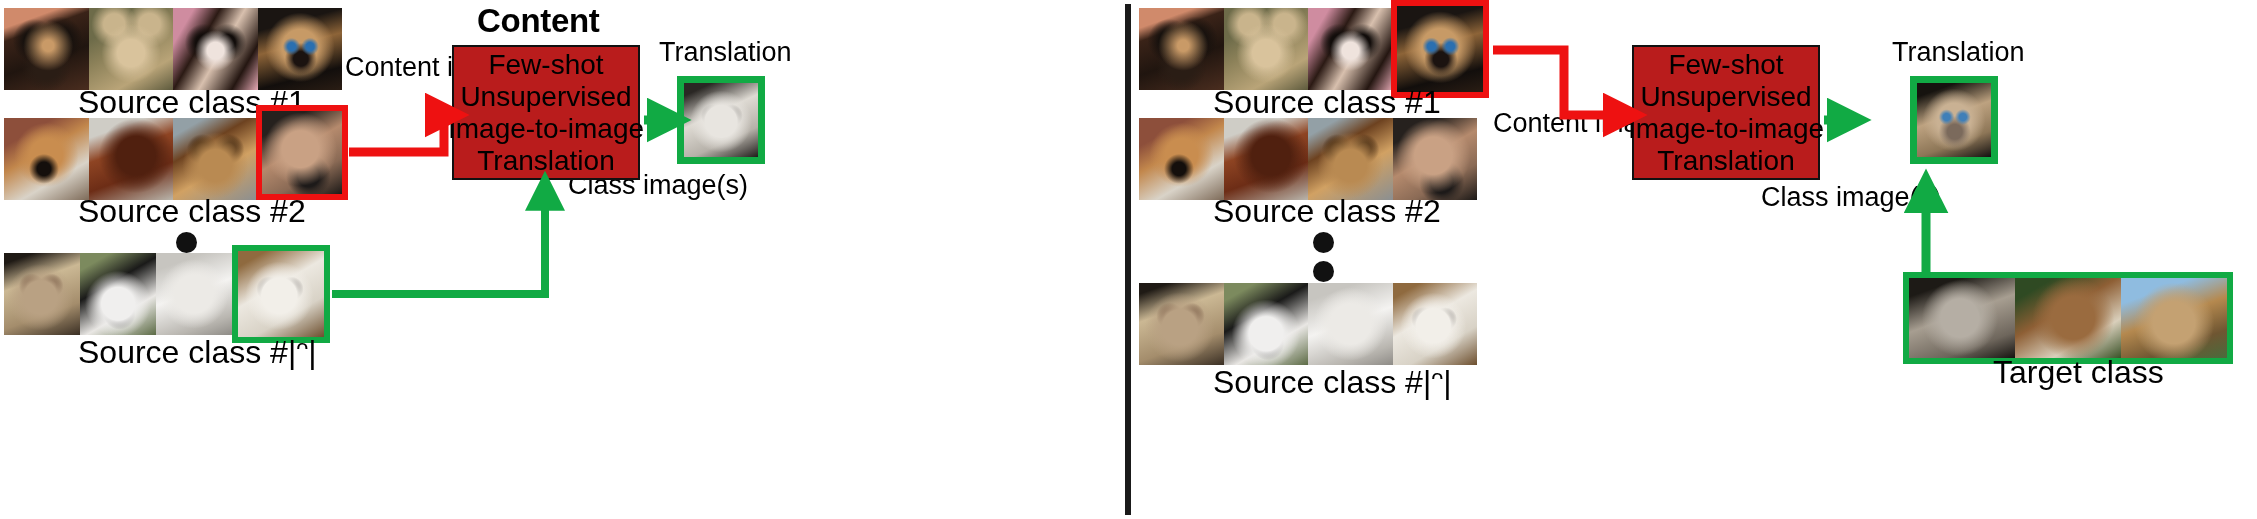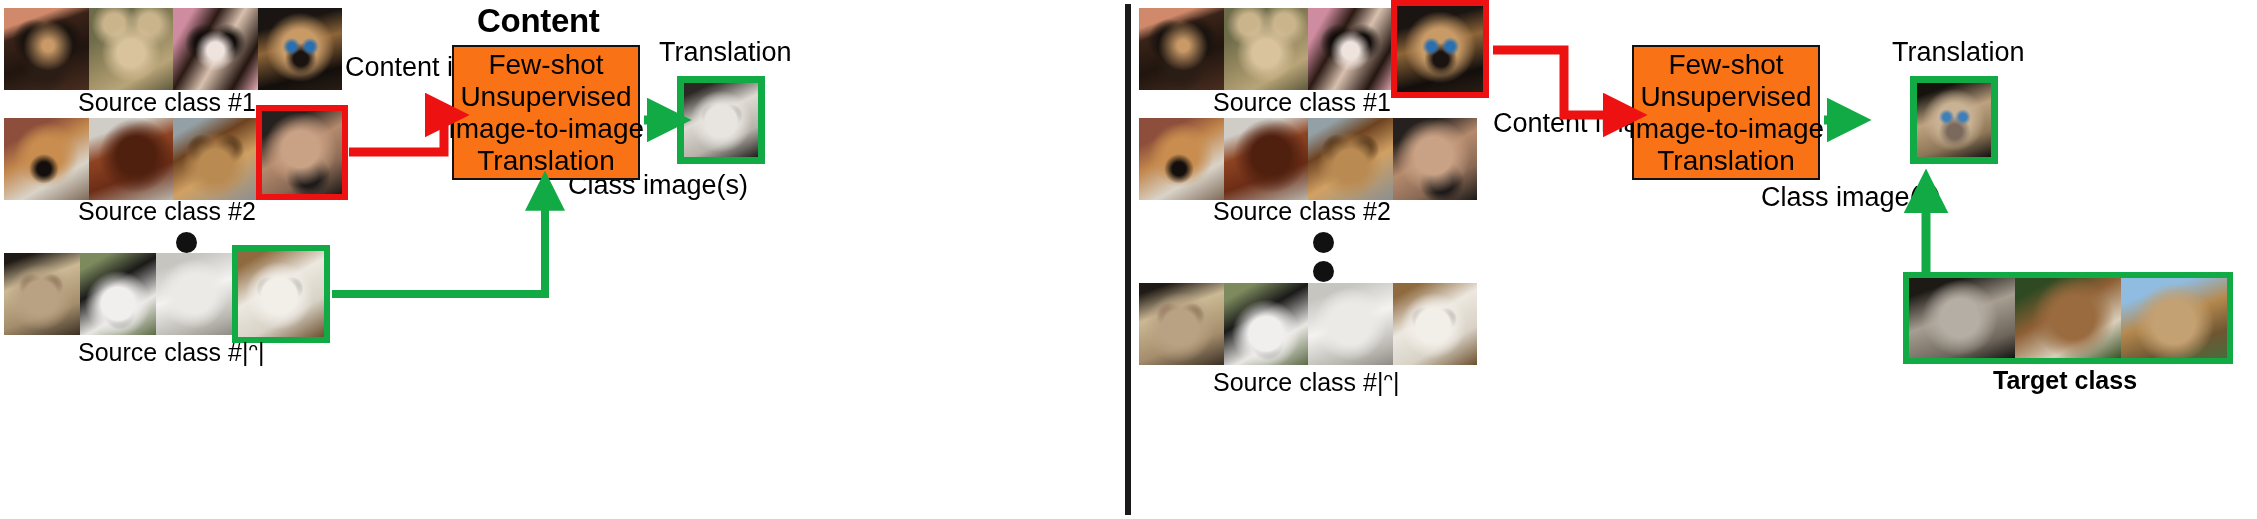--- a/index.html
+++ b/index.html
@@ -14,26 +14,26 @@
 
   .panel-title{position:absolute;font-weight:bold;font-size:33px;line-height:33px;letter-spacing:-0.3px;white-space:nowrap;}
 
   
   .strip{position:absolute;display:flex;overflow:hidden;background:#777;}
   .strip .cell{flex:1 1 0;position:relative;overflow:hidden;}
 
   .sel-red{box-sizing:border-box;border:6px solid #ee1111;}
   .sel-green{box-sizing:border-box;border:6px solid #11aa44;}
 
-  .caption{position:absolute;font-size:25px;line-height:25px;white-space:nowrap;}
+  .caption{position:absolute;font-size:32px;line-height:25px;white-space:nowrap;}
 
   .vdots{position:absolute;width:22px;}
   .vdots i{display:block;width:21px;height:21px;border-radius:50%;background:#111;margin-bottom:8px;}
 
-  .modelbox{position:absolute;box-sizing:border-box;border:2px solid #111;background:#f97316;
+  .modelbox{position:absolute;box-sizing:border-box;border:2px solid #111;background:#b91c1c;
             display:flex;flex-direction:column;align-items:center;justify-content:center;}
   .modelbox span{display:block;font-size:28px;line-height:32px;white-space:nowrap;}
 
   .lbl{position:absolute;font-size:27px;line-height:30px;text-align:center;white-space:nowrap;}
 
   .outthumb{position:absolute;box-sizing:border-box;border:7px solid #11aa44;overflow:hidden;}
 
   svg.wires{position:absolute;left:0;top:0;width:2257px;height:519px;pointer-events:none;}
 
   
@@ -237,21 +237,21 @@
     <div class="lbl" style="left:630px;top:182px;width:118px;">
       <span>Class</span>
       <span>image(s)</span>
     </div>
 
     <div class="strip sel-green" style="left:772px;top:272px;width:330px;height:92px;">
       <div class="cell p-cou1"></div>
       <div class="cell p-cou2"></div>
       <div class="cell p-cou3"></div>
     </div>
-    <div class="caption" style="left:862px;top:368px;font-weight:bold;">Target class</div>
+    <div class="caption" style="left:862px;top:360px;">Target class</div>
 
     <div class="caption" style="left:761px;top:40px;font-size:27px;">Translation</div>
     <div class="outthumb p-out-cub" style="left:779px;top:76px;width:88px;height:88px;"></div>
   </div>
 
   <svg class="wires" viewBox="0 0 2257 519">
     <defs>
       <marker id="ahR" markerWidth="5" markerHeight="5" refX="2.6" refY="2.5" orient="auto">
         <path d="M0,0 L5,2.5 L0,5 z" fill="#ee1111"></path>
       </marker>

